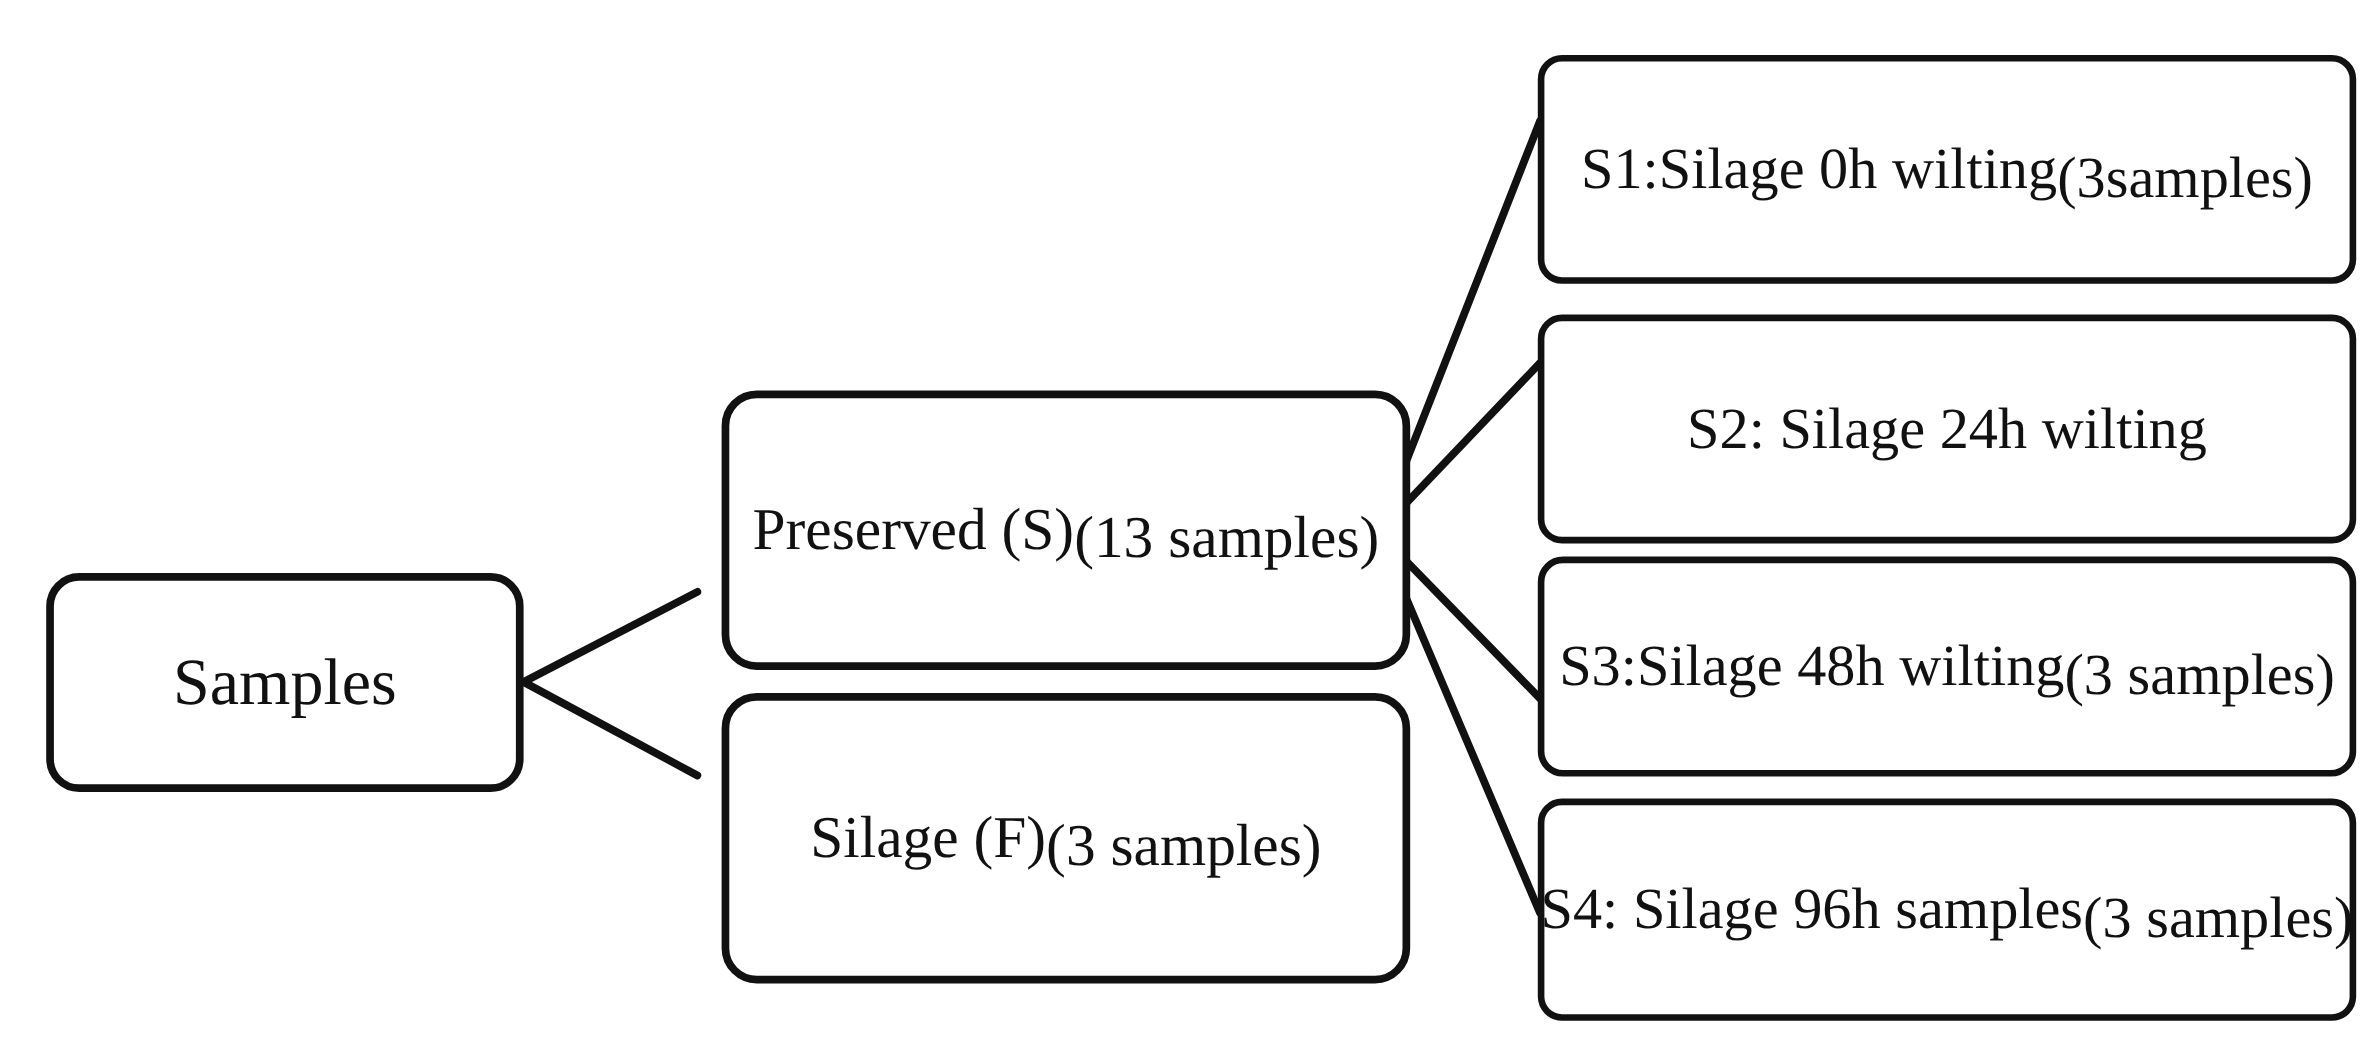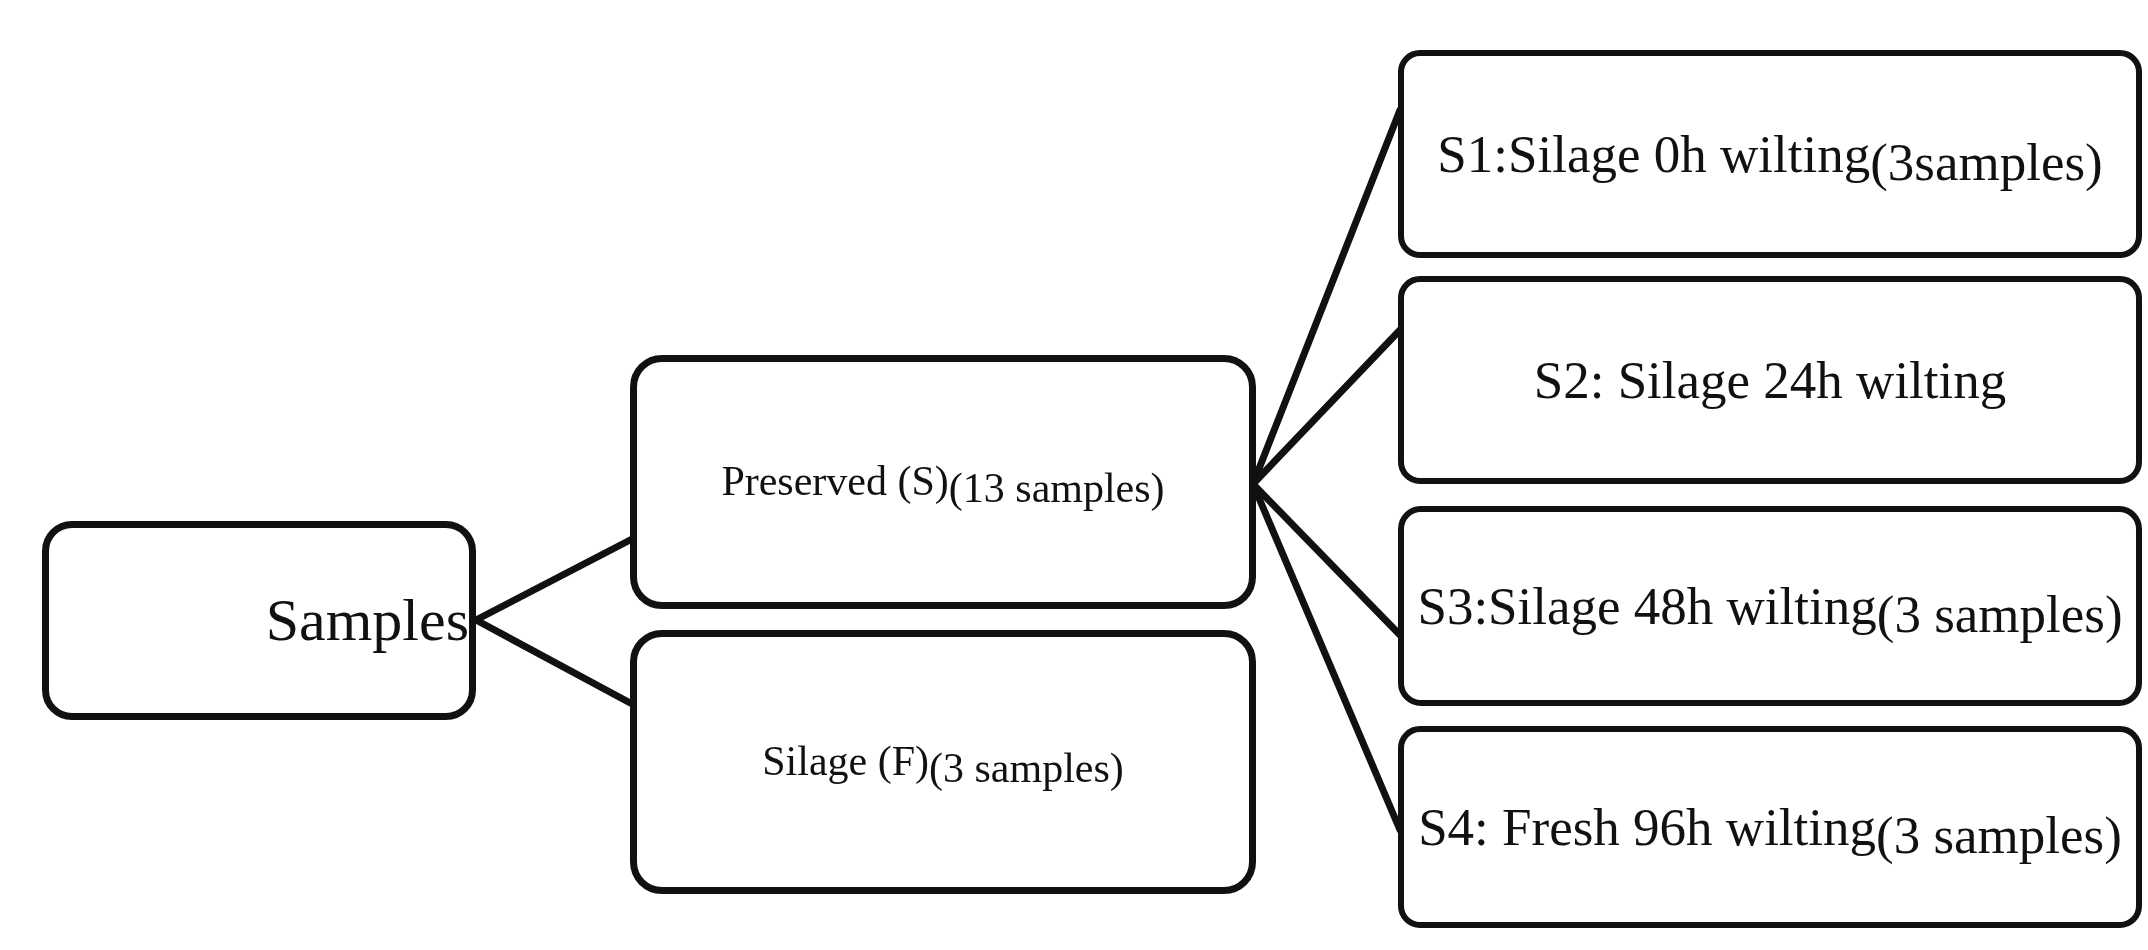--- a/index.html
+++ b/index.html
@@ -44,27 +44,26 @@
     white-space: nowrap;
   }
   
   .node-root {
     left: 42px;
     top: 521px;
     width: 434px;
     height: 199px;
     border-radius: 30px;
     font-size: 60px;
-    justify-content: flex-end;
   }
   
   .node-mid {
-    left: 630px;
+    left: 656px;
     width: 626px;
-    font-size: 42px;
+    font-size: 54px;
     border-radius: 32px;
   }
   .node-preserved {
     top: 355px;
     height: 254px;
   }
   .node-fresh {
     top: 630px;
     height: 264px;
   }
@@ -76,21 +75,21 @@
     left: 1398px;
     width: 744px;
     font-size: 53px;
     border-radius: 22px;
     border-width: 6px;
   }
   .node-leaf .line + .line {
     margin-top: 16px;
   }
   .node-s1 { top: 50px;  height: 208px; }
-  .node-s2 { top: 276px; height: 208px; }
+  .node-s2 { top: 286px; height: 208px; }
   .node-s3 { top: 506px; height: 200px; border-radius: 23px; }
   .node-s4 { top: 726px; height: 202px; }
 </style>
 </head>
 <body>
 
 <div id="stage">
 
   <svg id="connectors" viewBox="0 0 2148 950" xmlns="http://www.w3.org/2000/svg">
 
@@ -125,17 +124,17 @@
   <div class="node node-leaf node-s2">
     <span class="line">S2: Silage 24h wilting</span>
   </div>
 
   <div class="node node-leaf node-s3">
     <span class="line">S3:Silage 48h wilting</span>
     <span class="line">(3 samples)</span>
   </div>
 
   <div class="node node-leaf node-s4">
-    <span class="line">S4: Fresh 96h wilting</span>
+    <span class="line">S4: Silage 96h samples</span>
     <span class="line">(3 samples)</span>
   </div>
 
 </div>
 
 </body></html>

